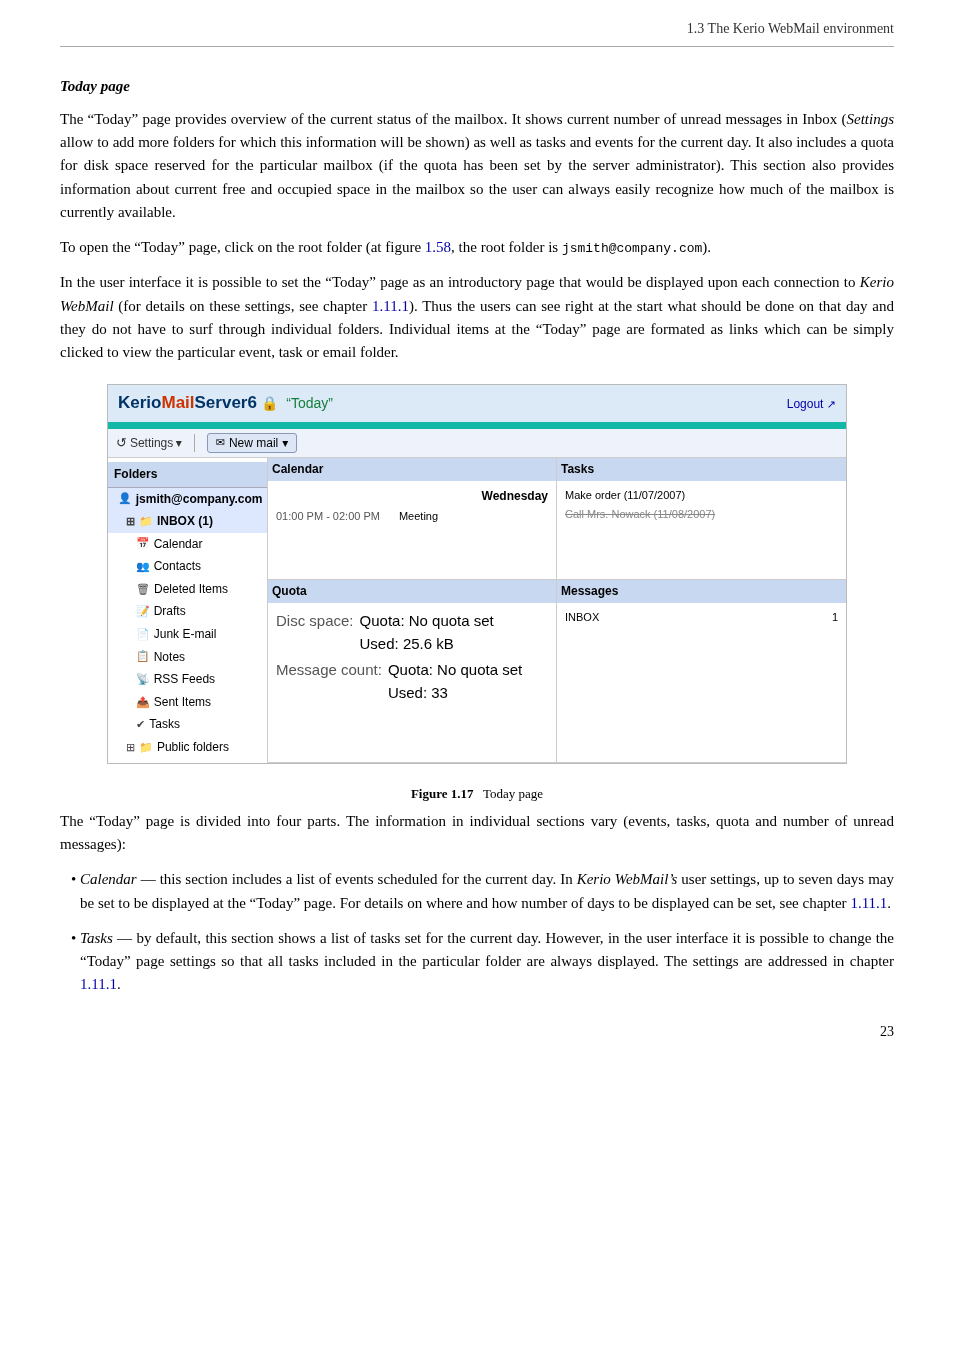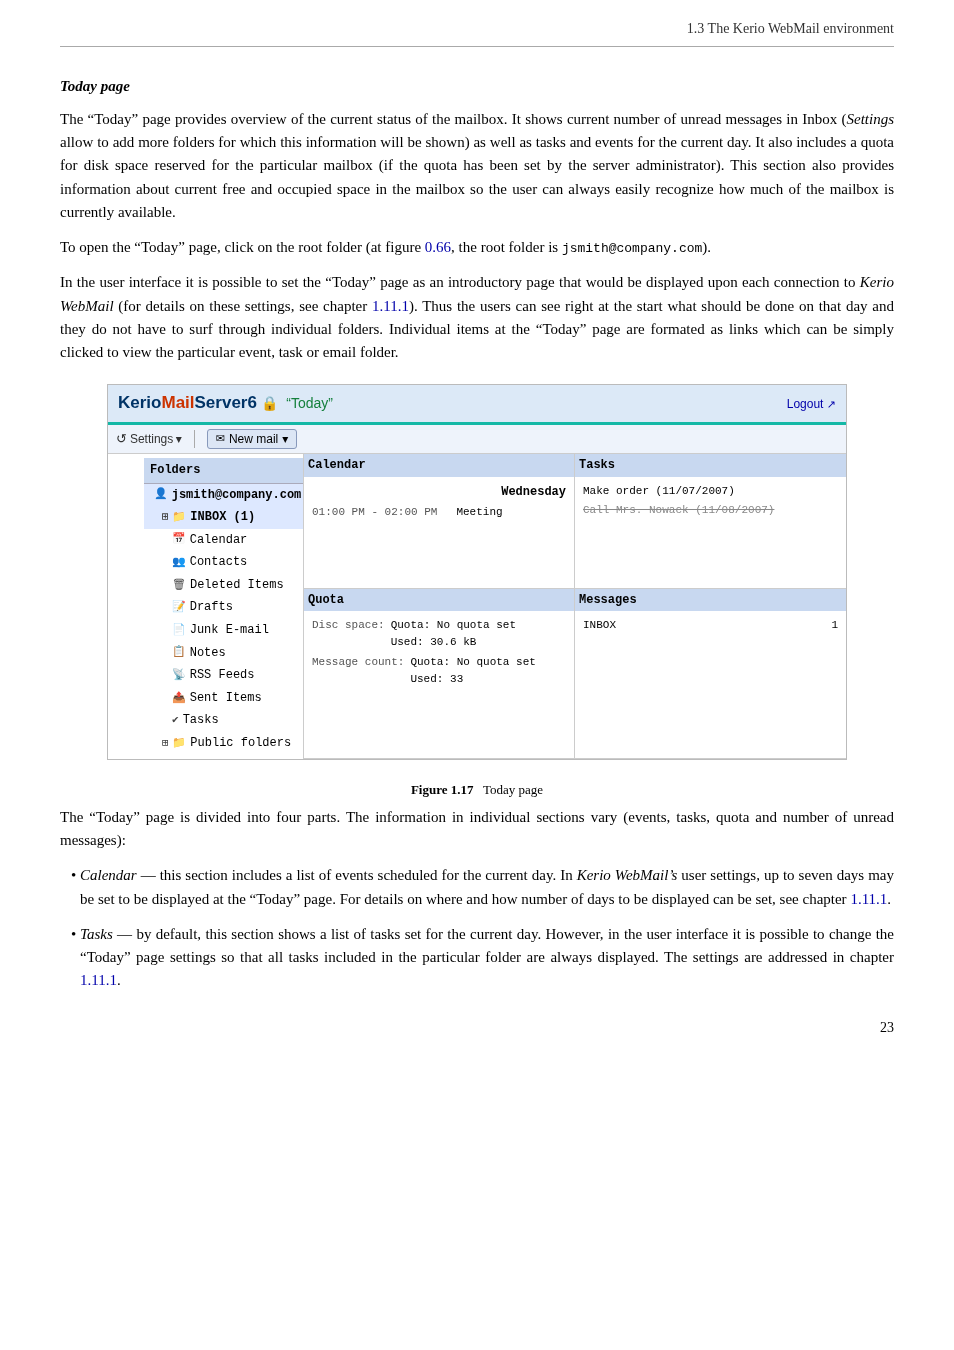--- a/index.html
+++ b/index.html
@@ -50,21 +50,21 @@
     .figure-container {
       border: 1px solid #bbb;
       margin: 20px auto;
       max-width: 740px;
       background: #fff;
     }
 
     
     .app-header {
       background: #dce9f7;
-      border-bottom: 3px solid #14b8a6;
+      border-bottom: 7px solid #14b8a6;
       display: flex;
       align-items: center;
       justify-content: space-between;
       padding: 5px 10px;
     }
     .app-logo {
       font-size: 17px;
       font-weight: bold;
       color: #003366;
       font-family: Arial, sans-serif;
@@ -110,24 +110,23 @@
       display: flex;
       align-items: center;
       gap: 3px;
       color: #333;
       cursor: pointer;
     }
 
     
     .app-body {
       display: flex;
-      font-family: Liberation Mono, monospace;
+      font-family: Liberation Sans, sans-serif;
       font-size: 12px;
       min-height: 280px;
-      margin-left: 36px;
     }
 
     
     .sidebar {
       width: 160px;
       border-right: 1px solid #ccc;
       padding: 4px 0;
       flex-shrink: 0;
     }
     .sidebar-header {
@@ -188,21 +187,21 @@
       font-size: 11px;
     }
     .event-time { color: #555; white-space: nowrap; }
     .event-name { }
 
     
     .task-item { font-size: 11px; margin-bottom: 2px; }
     .task-strikethrough { text-decoration: line-through; color: #888; }
 
     
-    .quota-row { font-size: 11px; margin-bottom: 3px; display: flex; gap: 6px; }
+    .quota-row { font-size: 15px; margin-bottom: 3px; display: flex; gap: 6px; }
     .quota-label { color: #555; }
 
     
     .message-row {
       display: flex;
       justify-content: space-between;
       font-size: 11px;
     }
 
     
@@ -245,21 +244,21 @@
 <p class="body-text">
   The “Today” page provides overview of the current status of the mailbox.  It shows current
   number of unread messages in Inbox (<em>Settings</em> allow to add more folders for which this infor­mation will be shown) as well as tasks and events for the current day.  It also includes a quota
   for disk space reserved for the particular mailbox (if the quota has been set by the server
   administrator).  This section also provides information about current free and occupied space
   in the mailbox so the user can always easily recognize how much of the mailbox is currently
   available.
 </p>
 
 <p class="body-text">
-  To open the “Today” page, click on the root folder (at figure <a class="inline-link">0.66</a>, the root folder is
+  To open the “Today” page, click on the root folder (at figure <a class="inline-link">1.58</a>, the root folder is
   <span class="mono">jsmith@company.com</span>).
 </p>
 
 <p class="body-text">
   In the user interface it is possible to set the “Today” page as an introductory page that would
   be displayed upon each connection to <em>Kerio WebMail</em> (for details on these settings, see chap­ter <a class="inline-link">1.11.1</a>).  Thus the users can see right at the start what should be done on that day and
   they do not have to surf through individual folders.  Individual items at the “Today” page
   are formated as links which can be simply clicked to view the particular event, task or email
   folder.
 </p>
@@ -366,21 +365,21 @@
         <div class="task-item">Make order (11/07/2007)</div>
         <div class="task-item task-strikethrough">Call Mrs. Nowack (11/08/2007)</div>
       </div>
 
       <div class="panel">
         <div class="panel-header">Quota</div>
         <div class="quota-row">
           <span class="quota-label">Disc space:</span>
           <span>
             <span>Quota: No quota set</span><br>
-            <span>Used:  30.6 kB</span>
+            <span>Used:  25.6 kB</span>
           </span>
         </div>
         <div class="quota-row">
           <span class="quota-label">Message count:</span>
           <span>
             <span>Quota: No quota set</span><br>
             <span>Used:  33</span>
           </span>
         </div>
       </div>

